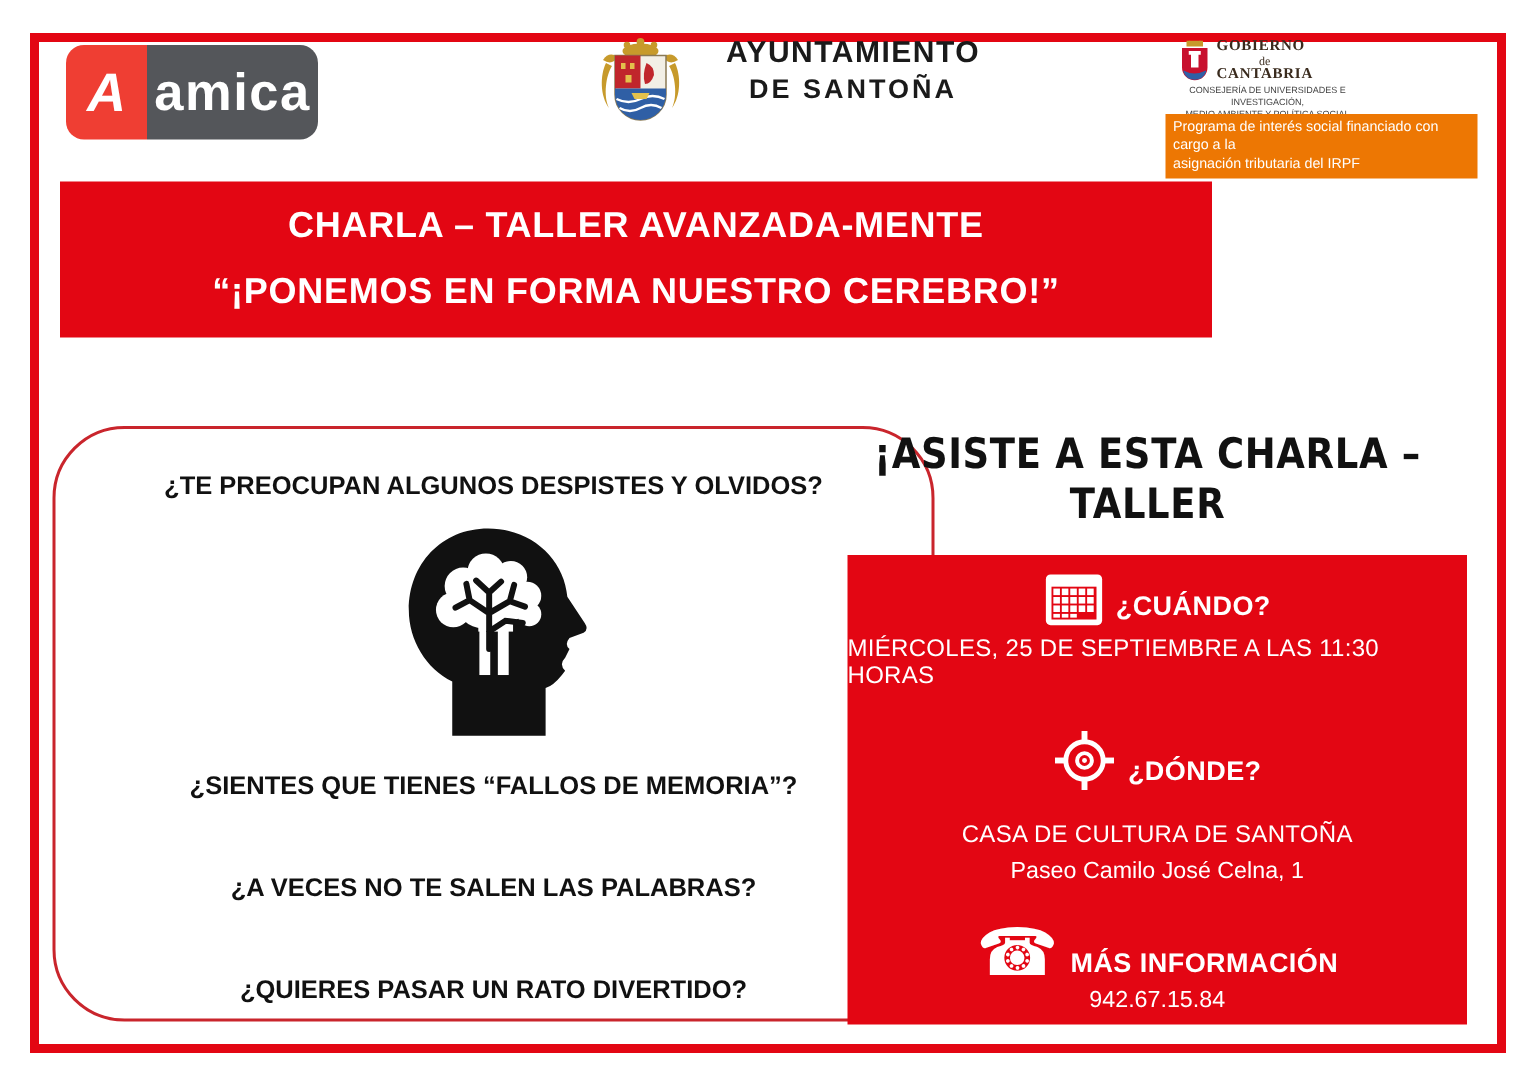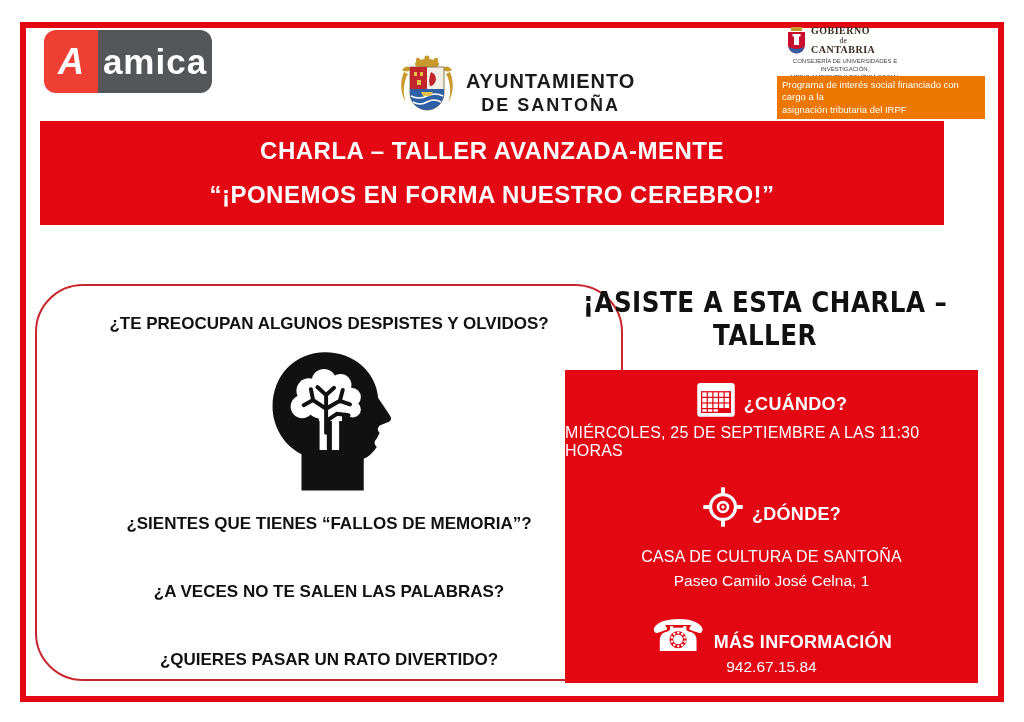--- a/index.html
+++ b/index.html
@@ -9,21 +9,21 @@
 
   
   .logo-amica { position:absolute; left:44px; top:30px; height:63px; display:flex; }
   .amica-red { width:54px; height:63px; background:#EF3E33; border-radius:12px 0 0 12px;
                display:flex; align-items:center; justify-content:center; }
   .amica-red span { color:#fff; font-weight:bold; font-size:36px; font-style:italic; }
   .amica-gray { width:114px; height:63px; background:#54565A; border-radius:0 12px 12px 0;
                 display:flex; align-items:center; justify-content:center; }
   .amica-gray span { color:#fff; font-weight:bold; font-size:35px; letter-spacing:1px; }
 
-  .logo-ayto { position:absolute; left:398px; top:54px; display:flex; align-items:flex-end; gap:10px; }
+  .logo-ayto { position:absolute; left:398px; top:24px; display:flex; align-items:flex-start; gap:28px; }
   .ayto-text { text-align:center; color:#1a1a1a; }
   .ayto-line1 { font-size:20px; font-weight:bold; letter-spacing:1px; }
   .ayto-line2 { font-size:18px; font-weight:600; letter-spacing:2px; margin-top:2px; }
 
   .gob-block { position:absolute; left:786px; top:26px; width:118px; }
   .gob-top { display:flex; align-items:center; gap:4px; }
   .gob-name { font-family:"Liberation Serif", serif; color:#3a2b1e; line-height:1.05; }
   .gob-name .g1 { font-size:10px; font-weight:bold; letter-spacing:0.5px; }
   .gob-name .g2 { font-size:8px;text-align:center; }
   .gob-name .g3 { font-size:10px; font-weight:bold; letter-spacing:0.5px; }
@@ -31,21 +31,21 @@
 
   .icass-block { position:absolute; left:903px; top:28px; width:86px; text-align:left; }
   .icass-word { font-size:32px; font-weight:bold; letter-spacing:-1px; line-height:1; }
   .icass-caption { font-size:5.5px; color:#8a6a4a; border-bottom:1px solid #b0906d;
                    padding-bottom:1px; margin-top:2px; white-space:nowrap; }
 
   .funding { position:absolute; left:777px; top:76px; width:208px; background:#ED7703;
              color:#fff; font-size:9.5px; line-height:1.3; padding:3px 5px; }
 
   
-  .banner { position:absolute; left:40px; top:121px; width:904px; height:104px; background:#E30613;
+  .banner { position:absolute; left:40px; top:121px; width:768px; height:104px; background:#E30613;
             display:flex; flex-direction:column; justify-content:space-evenly; align-items:center; }
   .banner div { color:#fff; font-weight:bold; font-size:24px; letter-spacing:0.5px; }
 
   .program-title { position:absolute; left:20px; right:20px; top:245px; text-align:center;
                    color:#E30613; font-weight:bold; font-size:22px; letter-spacing:0.3px; }
 
   
   .qbox { position:absolute; left:35px; top:284px; width:588px; height:397px;
           border:2px solid #C9252C; border-radius:48px; display:flex; flex-direction:column;
           align-items:center; padding:28px 16px 22px 16px; }

